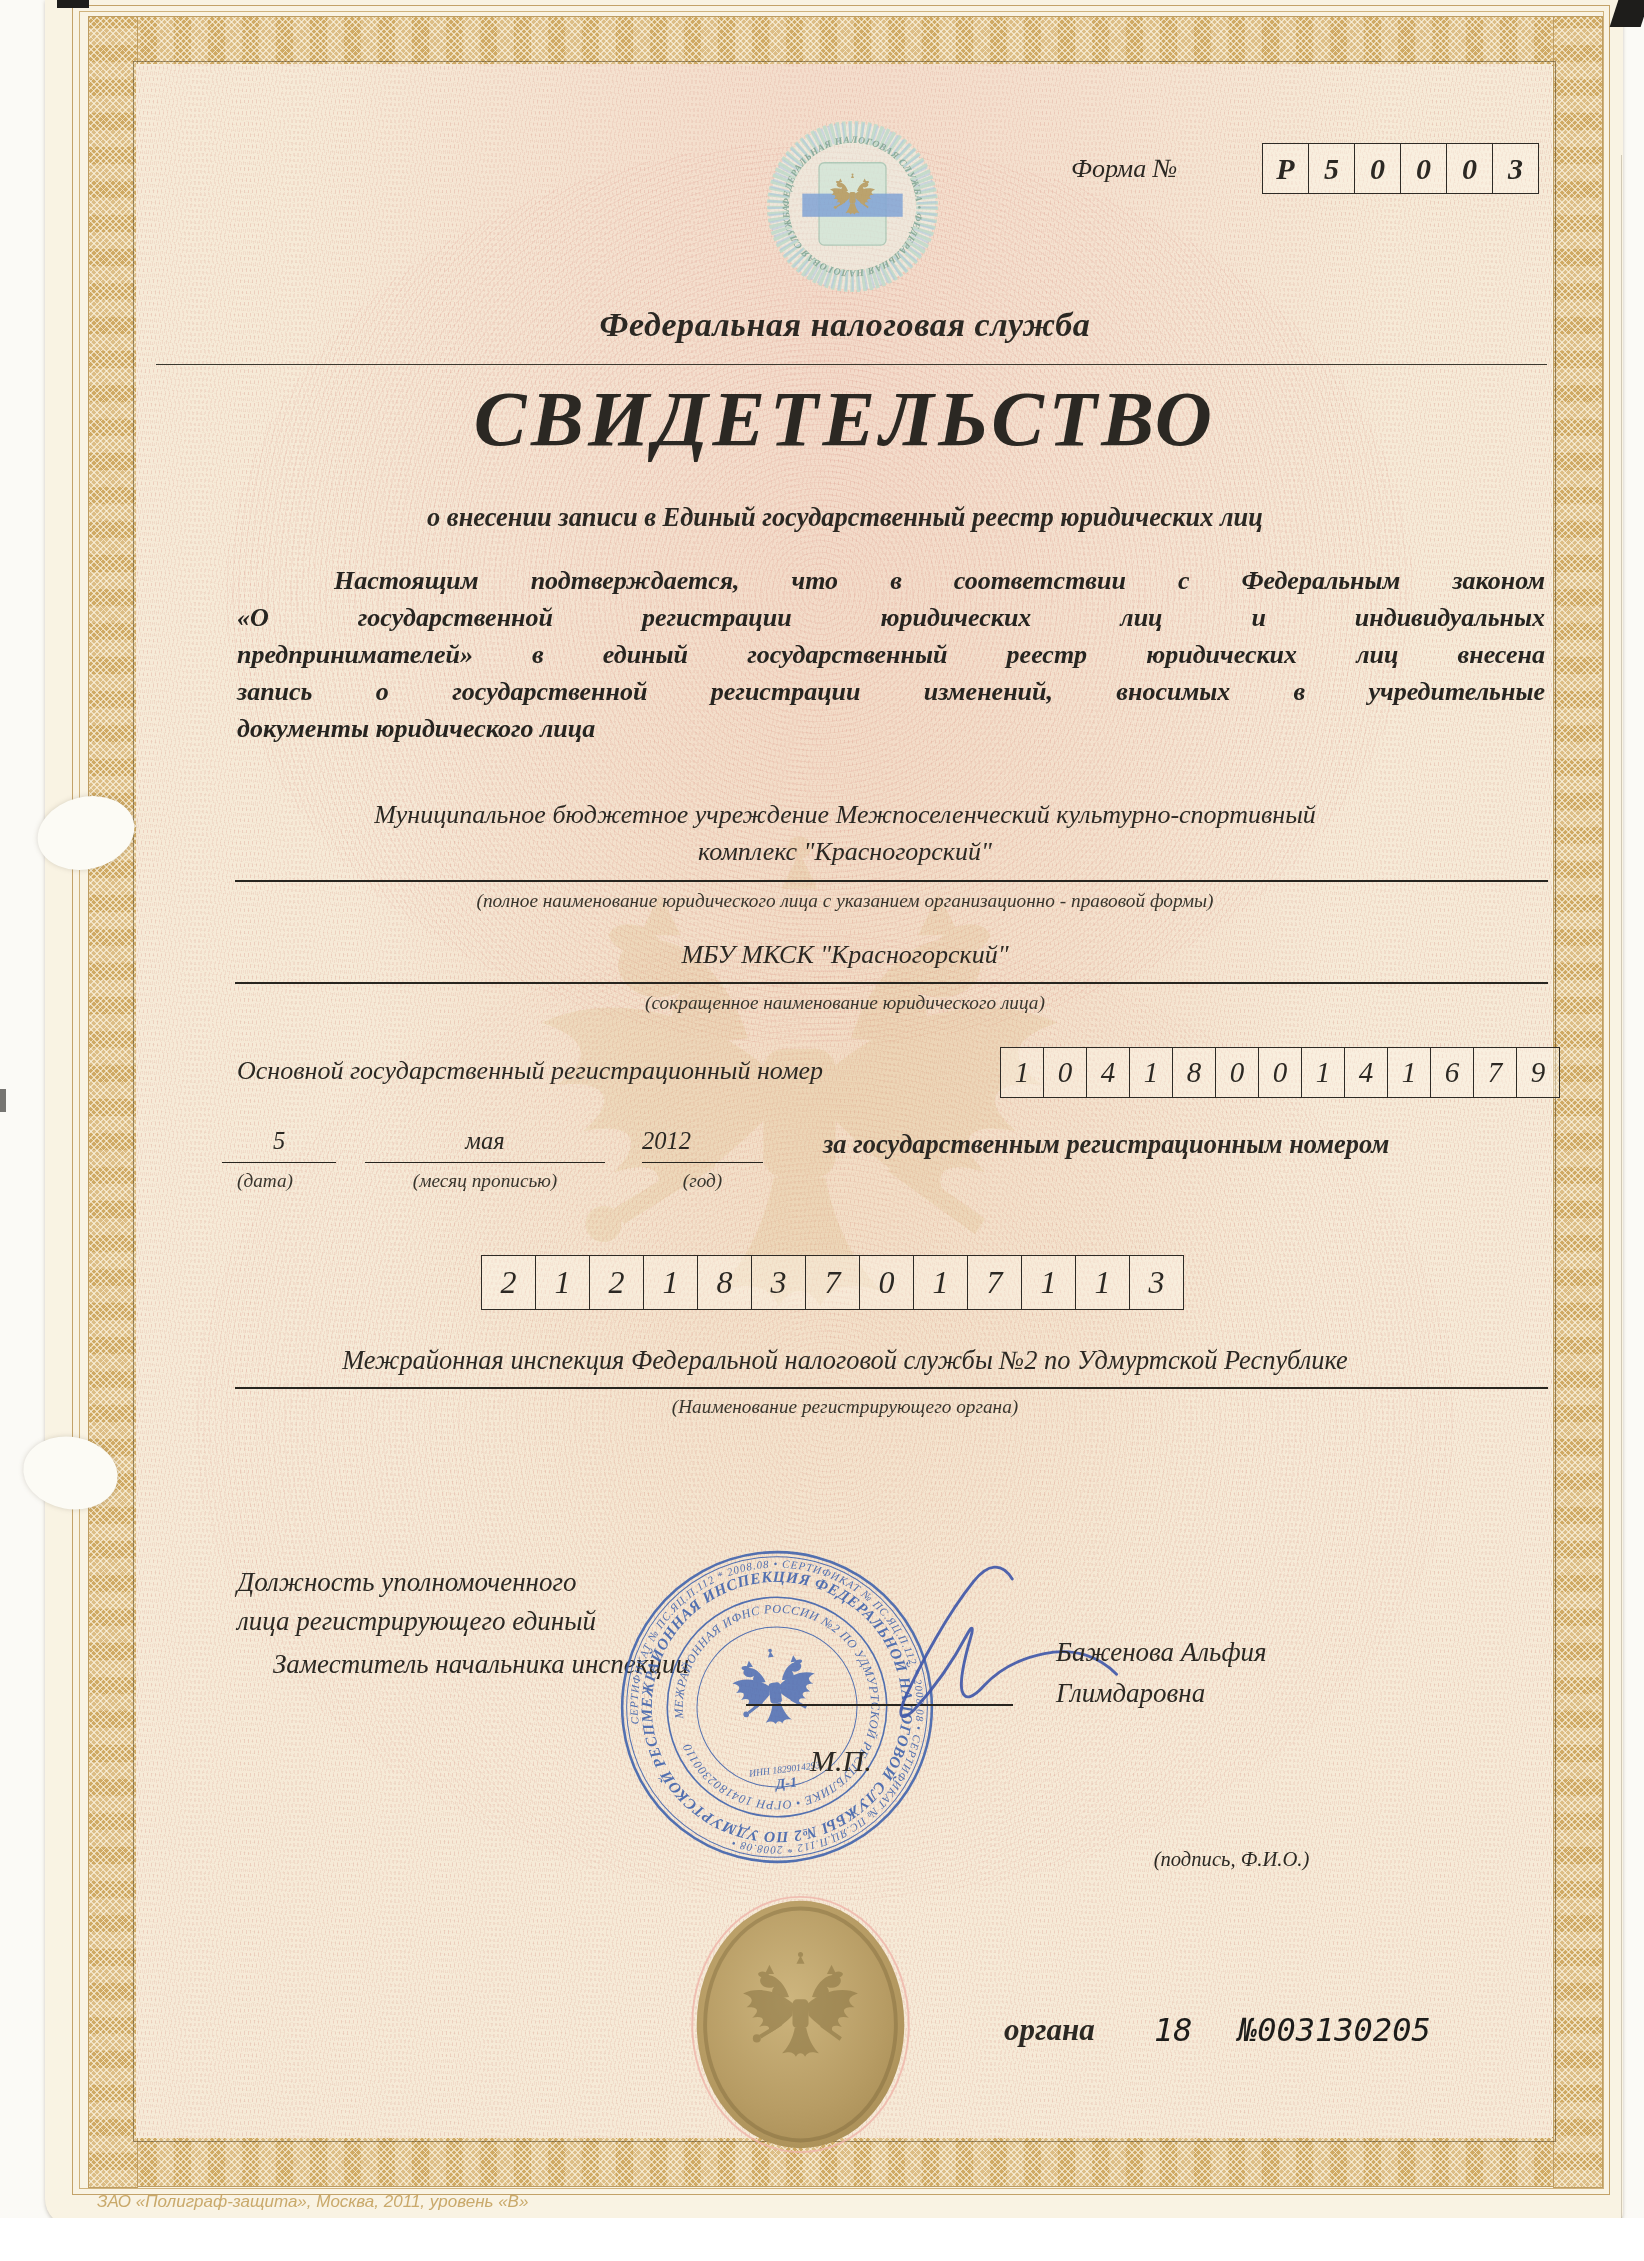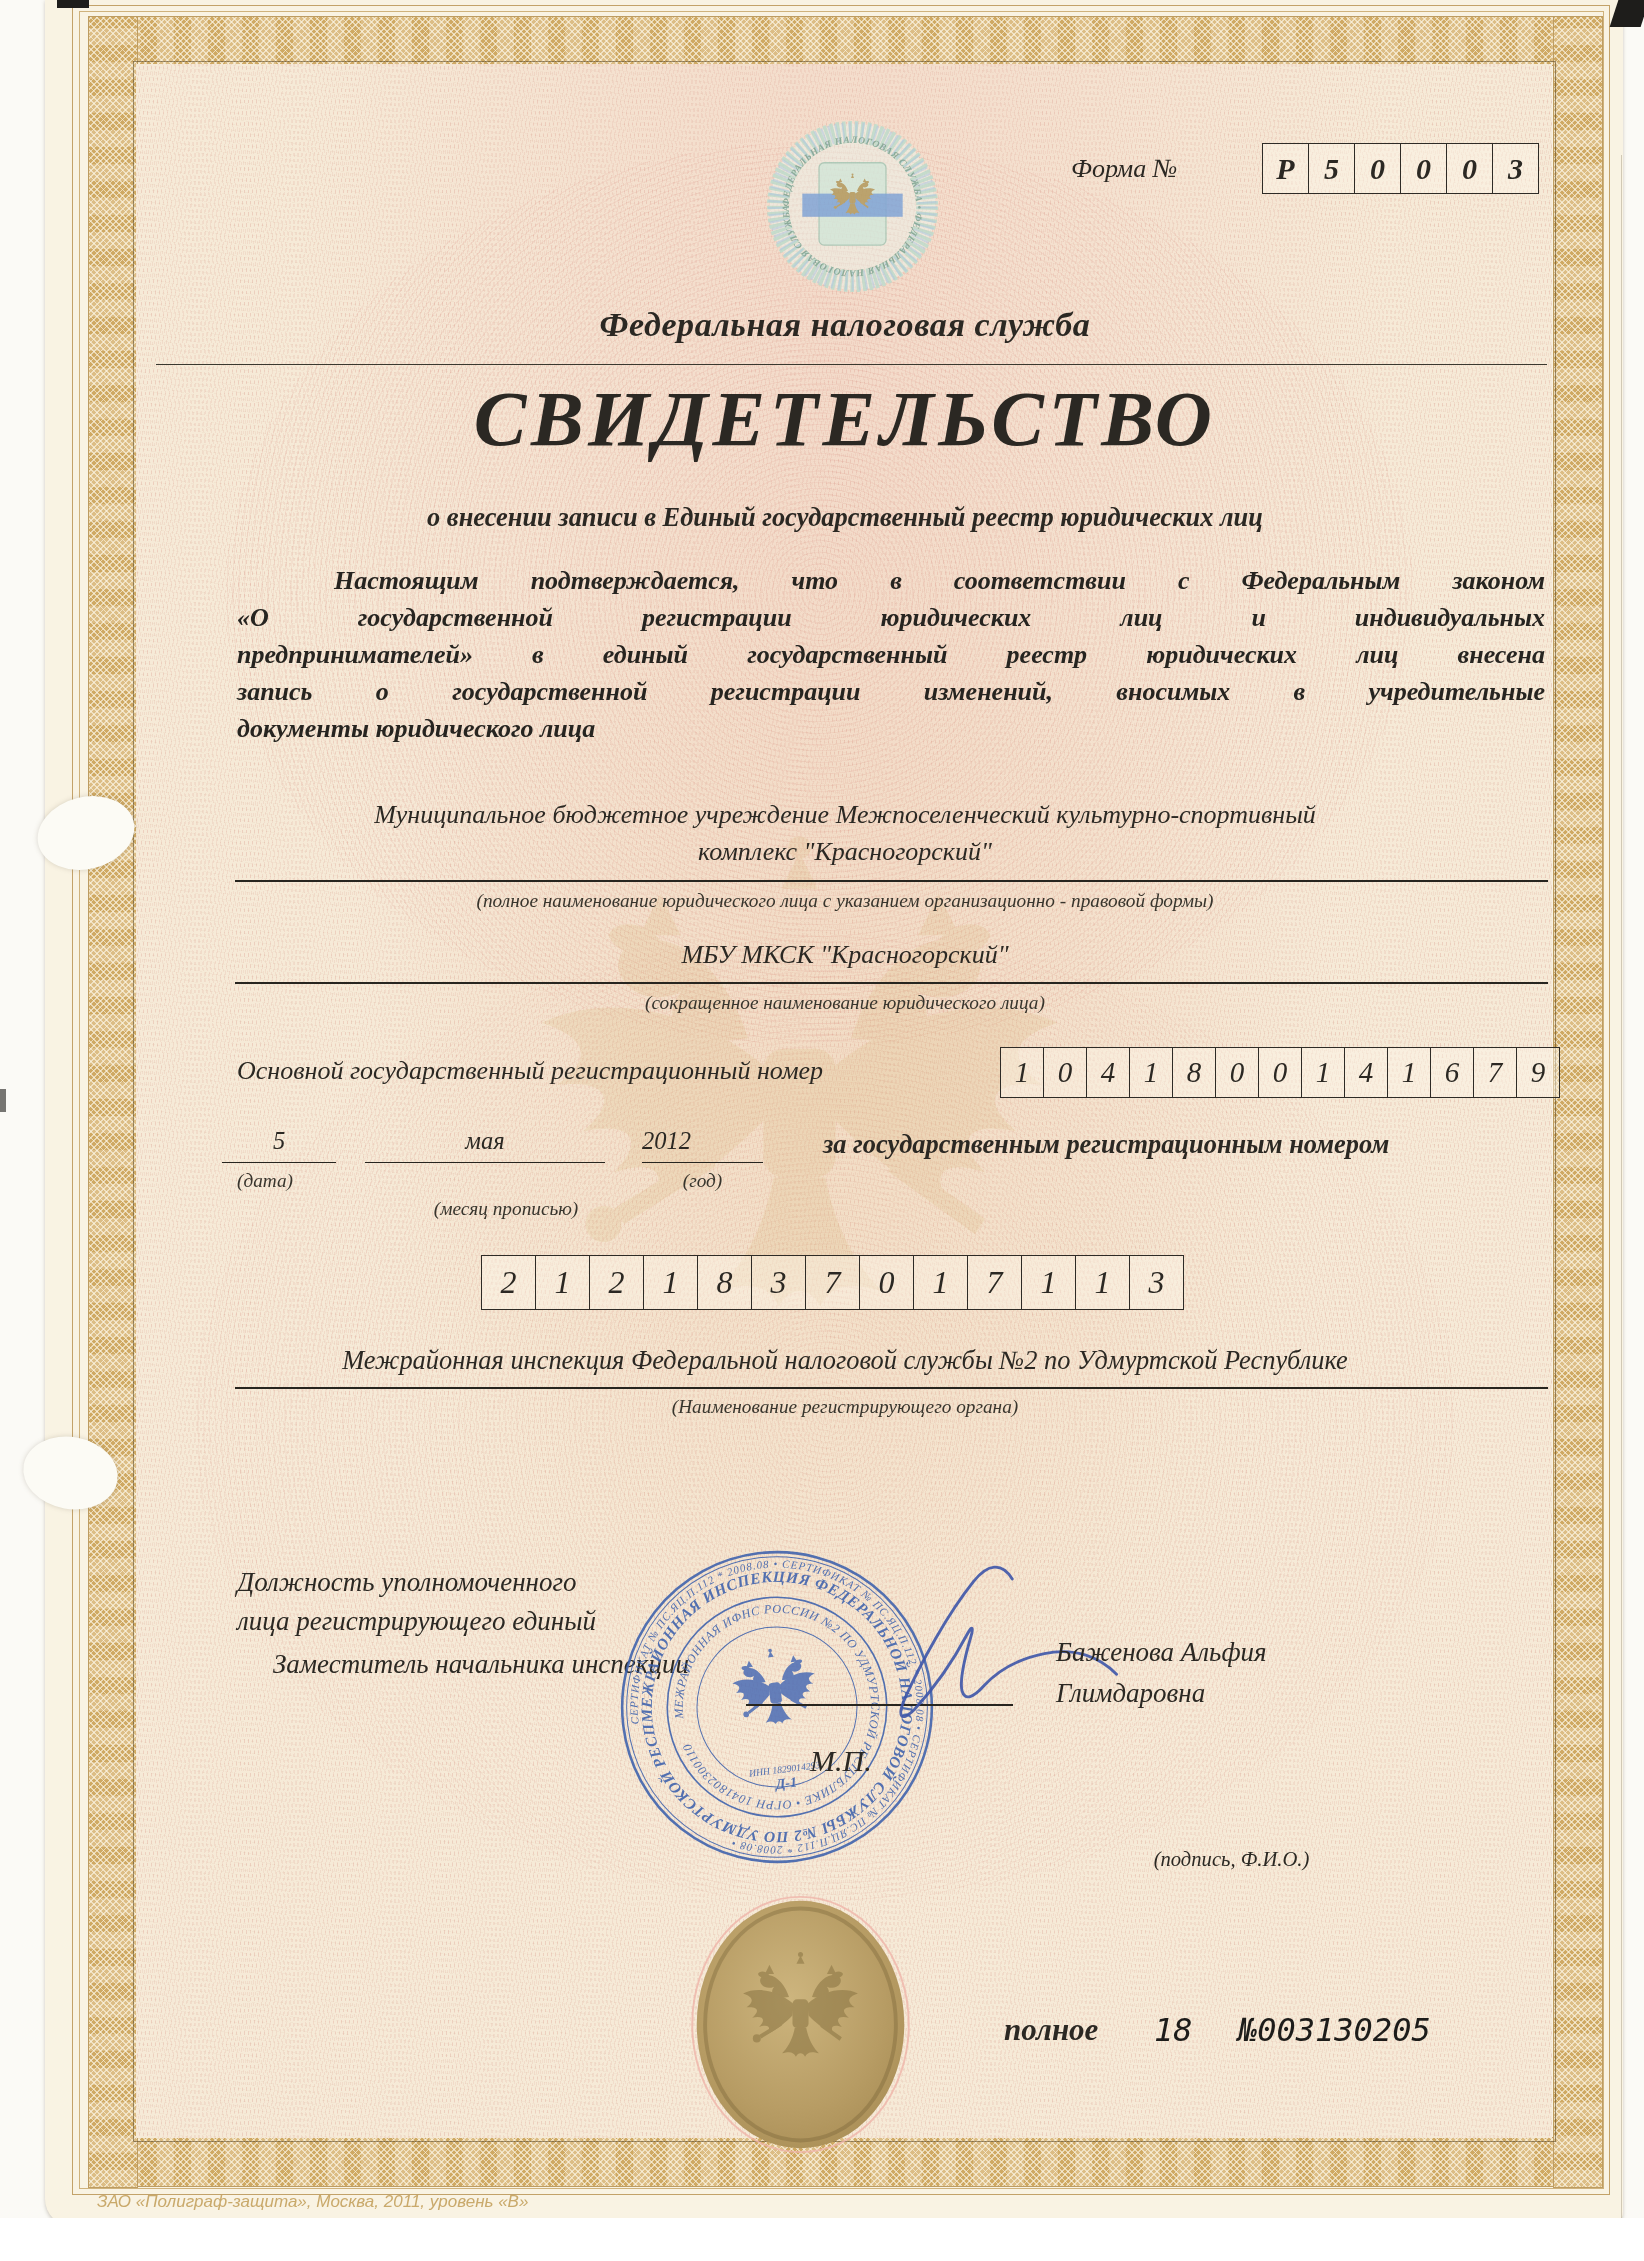--- a/index.html
+++ b/index.html
@@ -165,21 +165,21 @@
     <span>7</span>
     <span>9</span>
   </div>
 
   <div class="abs" style="left:222px;top:1127px;width:114px;text-align:center;font-size:24.5px;">5</div>
   <div class="rule" style="left:222px;top:1162px;width:114px;"></div>
   <div class="abs cap" style="left:208px;top:1170px;width:114px;text-align:center;">(дата)</div>
 
   <div class="abs" style="left:365px;top:1127px;width:240px;text-align:center;font-size:24.5px;">мая</div>
   <div class="rule" style="left:365px;top:1162px;width:240px;"></div>
-  <div class="abs cap" style="left:386px;top:1170px;width:240px;text-align:center;margin-top:28px;">(месяц прописью)</div>
+  <div class="abs cap" style="left:365px;top:1170px;width:240px;text-align:center;">(месяц прописью)</div>
 
   <div class="abs" style="left:642px;top:1127px;width:121px;text-align:left;font-size:24.5px;">2012</div>
   <div class="rule" style="left:642px;top:1162px;width:121px;"></div>
   <div class="abs cap" style="left:642px;top:1170px;width:121px;text-align:center;">(год)</div>
 
   <div class="abs" style="left:823px;top:1129px;font-size:26.4px;font-weight:bold;">за  государственным регистрационным номером</div>
 
   <div class="abs cells grn" style="left:481px;top:1255px;">
     <span>2</span>
     <span>1</span>
@@ -250,21 +250,21 @@
       </radialGradient>
     </defs>
     <ellipse cx="173" cy="202" rx="168" ry="198" fill="none" stroke="#efb4a9" stroke-width="3" opacity="0.8"></ellipse>
     <ellipse cx="173" cy="202" rx="161" ry="192" fill="url(#goldGrad)"></ellipse>
     <ellipse cx="173" cy="202" rx="148" ry="180" fill="none" stroke="rgba(116,95,52,.35)" stroke-width="6"></ellipse>
     <g color="#8d7745" opacity="0.6">
         <use href="#dbl-eagle" x="66" y="88" width="214" height="214"></use>
       </g>
   </svg>
 
-  <div class="abs" style="left:1004px;top:2012px;font-size:31px;font-weight:bold;">полное</div>
+  <div class="abs" style="left:1004px;top:2012px;font-size:31px;font-weight:bold;">органа</div>
   <div class="abs mono" style="left:1154px;top:2011px;font-size:32px;color:#1d1c1a;">18</div>
   <div class="abs mono" style="left:1238px;top:2011px;font-size:32px;color:#1d1c1a;">№003130205</div>
 
   <div class="abs note" style="left:97px;top:2192px;font-size:17px;">ЗАО «Полиграф-защита», Москва, 2011, уровень «В»</div>
 
   <div class="edge-r"></div>
   <div class="speck" style="left:57px;top:0;width:32px;height:8.4px;"></div>
   <div class="speck" style="left:1614px;top:0;width:31px;height:27px;transform:skewX(-18deg);"></div>
   <div class="speck" style="left:0;top:1089px;width:6.4px;height:23px;opacity:.6;"></div>
   <div class="hole" style="left:37px;top:797px;width:98px;height:72px;transform:rotate(-14deg);"></div>

